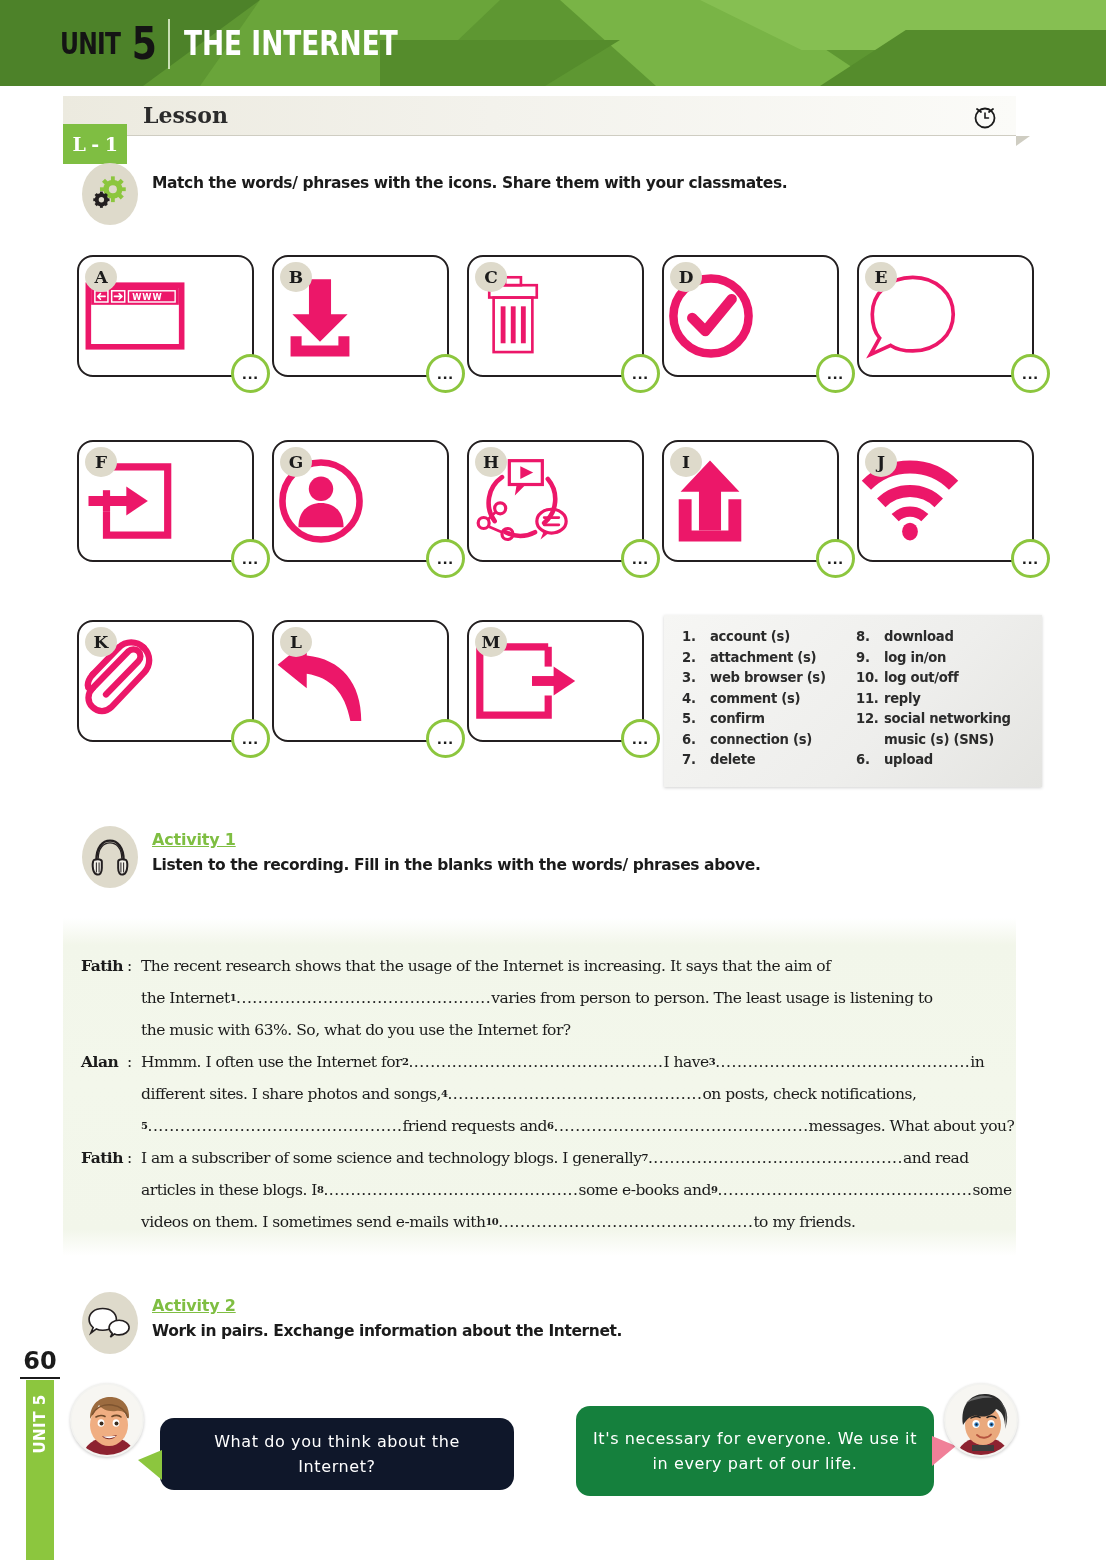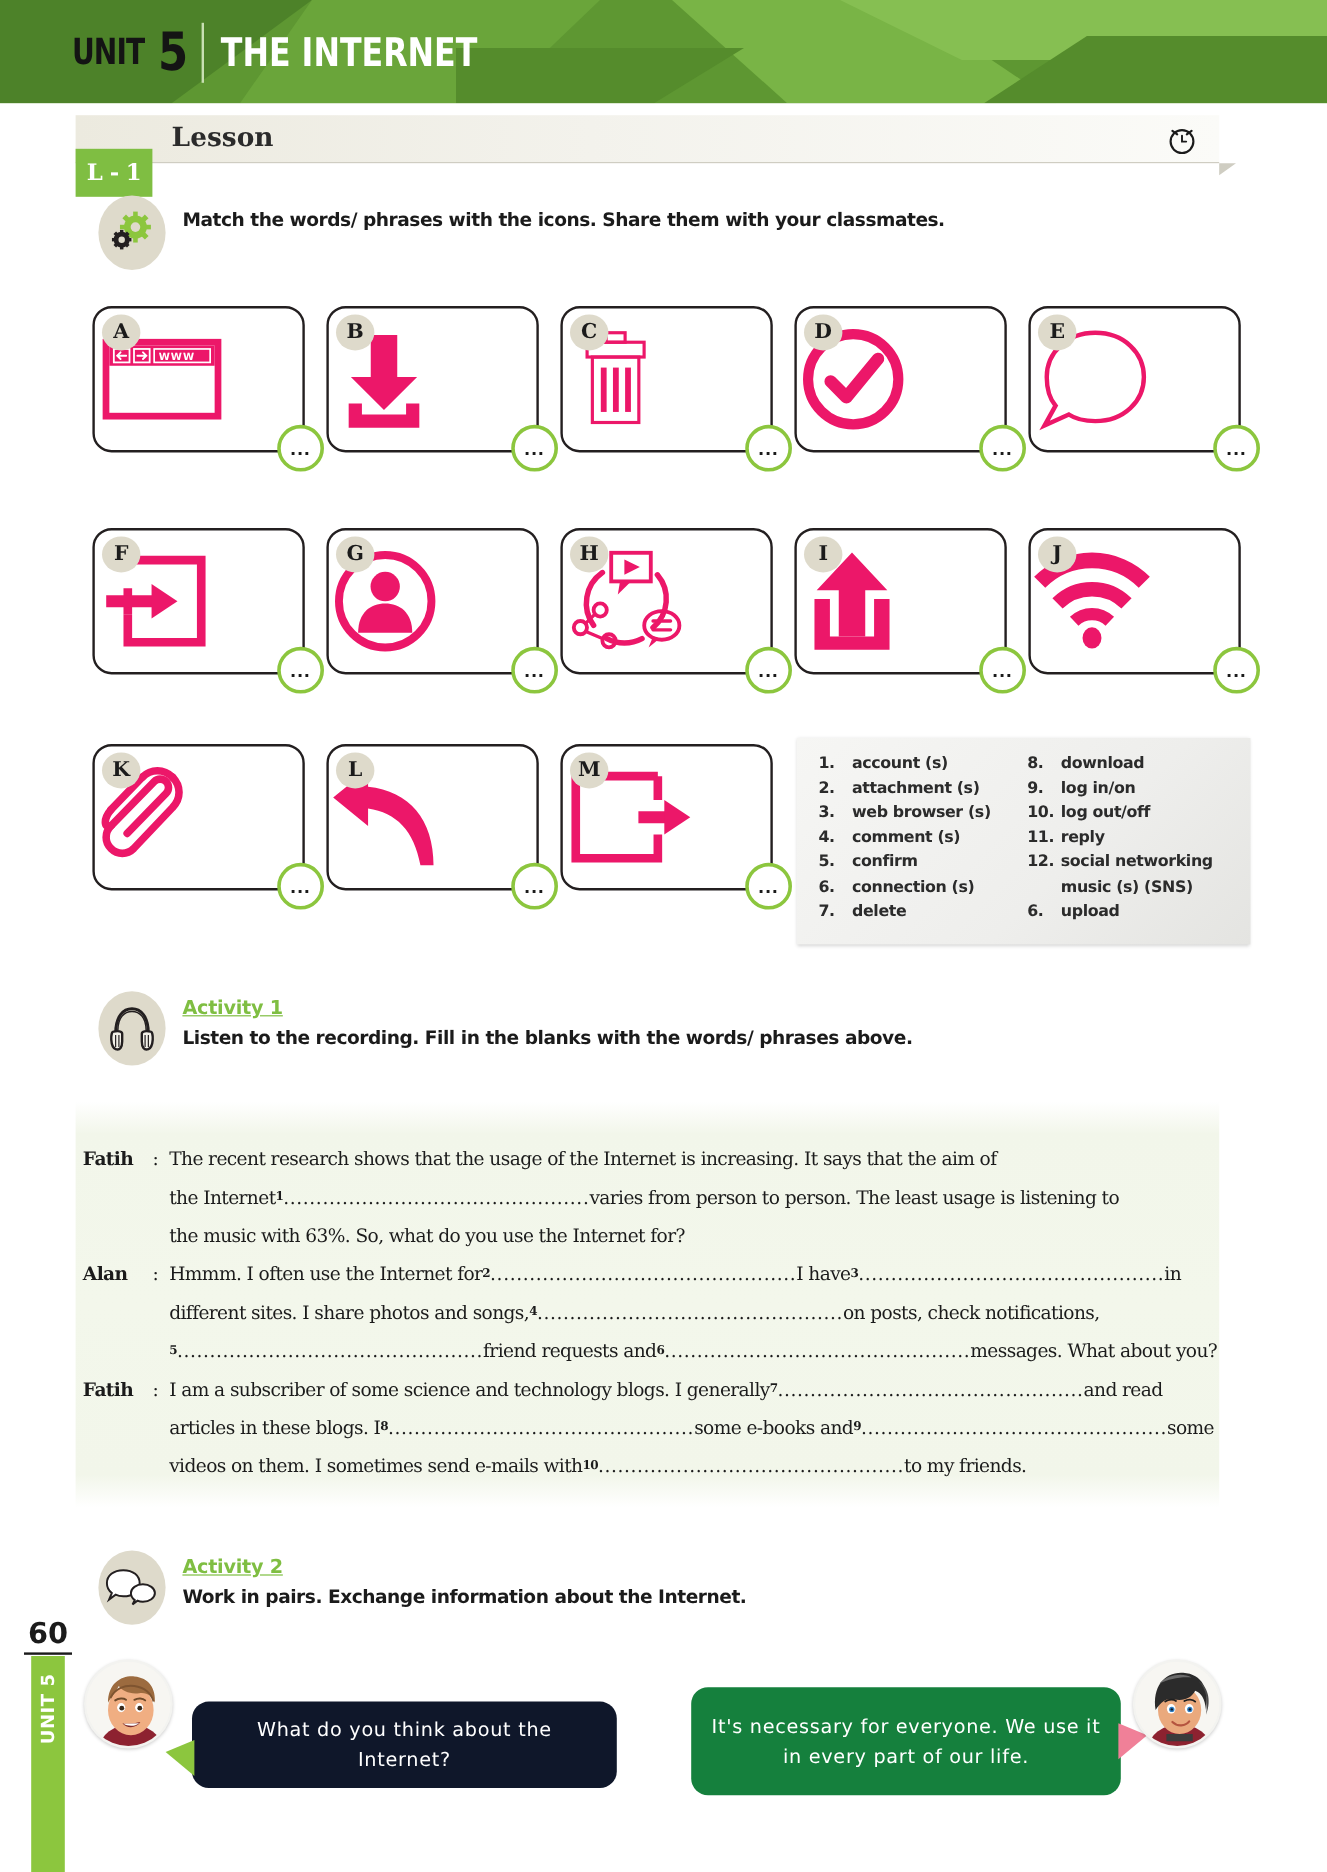--- a/index.html
+++ b/index.html
@@ -205,21 +205,21 @@
     font-family: "DejaVu Serif", serif;
     font-size: 15.5px;
     color: #1b1b1b;
     line-height: 32px;
     letter-spacing: -0.5px;
     white-space: nowrap;
   }
   .dl-speaker {
     width: 64px; flex: none;
     font-weight: 700;
-    padding-left: 6px;
+    padding-left: 18px;
   }
   .dl-colon { width: 14px; flex: none; }
   .dl-indent { width: 78px; flex: none; }
   .sup { font-size: 10px; vertical-align: super; font-weight: 700; }
   .blank { letter-spacing: 0.5px; }
 
   
   .avatar {
     position: absolute;
     width: 74px; height: 74px;

